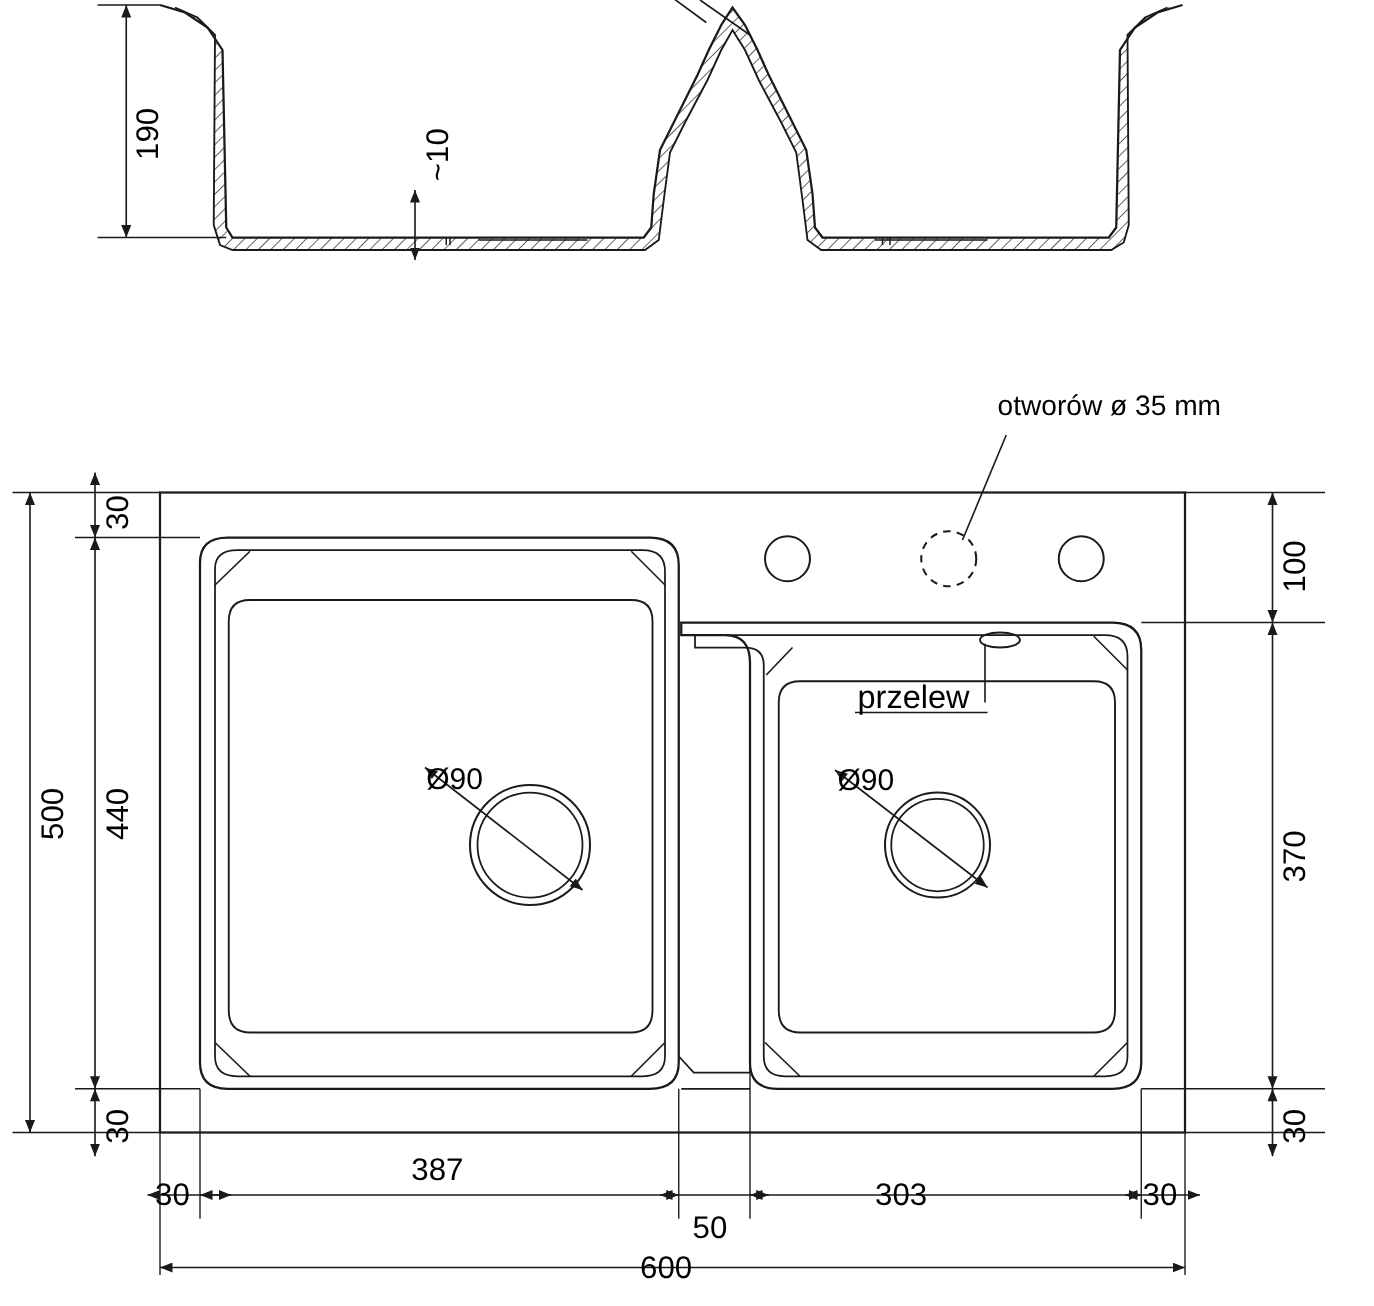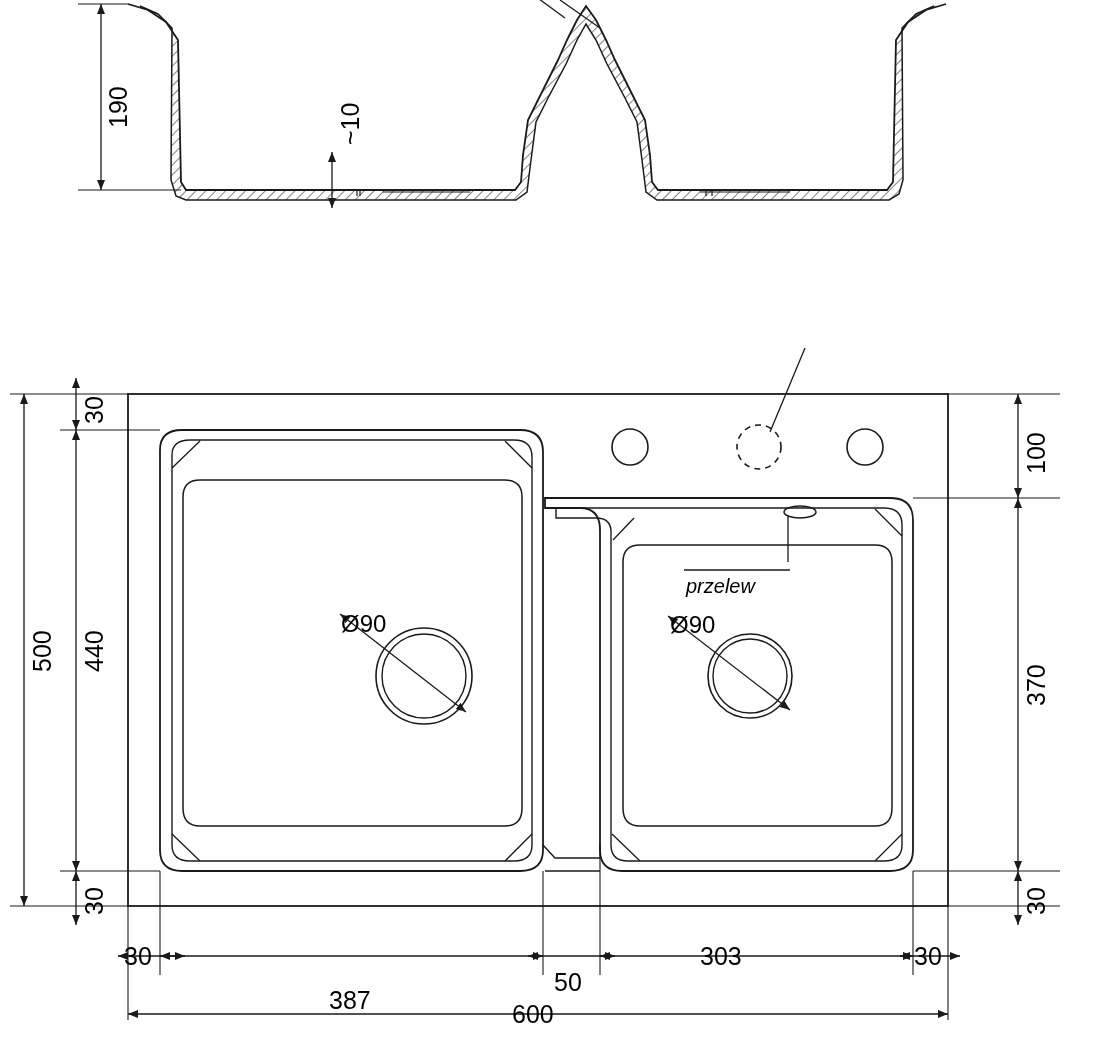--- a/index.html
+++ b/index.html
@@ -164,35 +164,36 @@
       <line x1="900" y1="956" x2="960" y2="956" stroke-width="1.3" marker-start="url(#arrowStart)" marker-end="url(#arrowEnd)"></line>
 
       <line x1="128" y1="1014" x2="948" y2="1014" stroke-width="1.3" marker-start="url(#arrowStart)" marker-end="url(#arrowEnd)"></line>
     </g>
   </svg>
 
   <div class="lbl vert" style="left:106px; top:128px; transform: rotate(-90deg);">190</div>
 
   <div class="lbl vert" style="left:338px; top:145px; transform: rotate(-90deg);">~10</div>
 
+  <div class="note" style="left:798px; top:311px;">otworów ø 35 mm</div>
 
-  <div class="lbl" style="left:686px; top:576px; font-size:20px;font-style:italic;">przelew</div>
+  <div class="lbl" style="left:686px; top:544px; font-size:26px;">przelew</div>
 
   <div class="lbl" style="left:341px; top:612px; transform: rotate(0deg); font-size:24px;">Ø90</div>
   <div class="lbl" style="left:670px; top:613px; font-size:24px;">Ø90</div>
 
   <div class="lbl vert" style="left:30px; top:672px; transform: rotate(-90deg);">500</div>
   <div class="lbl vert" style="left:82px; top:672px; transform: rotate(-90deg);">440</div>
   <div class="lbl vert" style="left:82px; top:424px; transform: rotate(-90deg);">30</div>
   <div class="lbl vert" style="left:82px; top:915px; transform: rotate(-90deg);">30</div>
 
   <div class="lbl vert" style="left:1024px; top:474px; transform: rotate(-90deg);">100</div>
   <div class="lbl vert" style="left:1024px; top:706px; transform: rotate(-90deg);">370</div>
   <div class="lbl vert" style="left:1024px; top:915px; transform: rotate(-90deg);">30</div>
 
   <div class="lbl" style="left:124px; top:944px;">30</div>
-  <div class="lbl" style="left:329px; top:988px;">387</div>
+  <div class="lbl" style="left:329px; top:924px;">387</div>
   <div class="lbl" style="left:554px; top:944px;margin-top:26px;">50</div>
   <div class="lbl" style="left:700px; top:944px;">303</div>
   <div class="lbl" style="left:914px; top:944px;">30</div>
   <div class="lbl" style="left:512px; top:1002px;">600</div>
 
 </div>
 
 </body></html>

